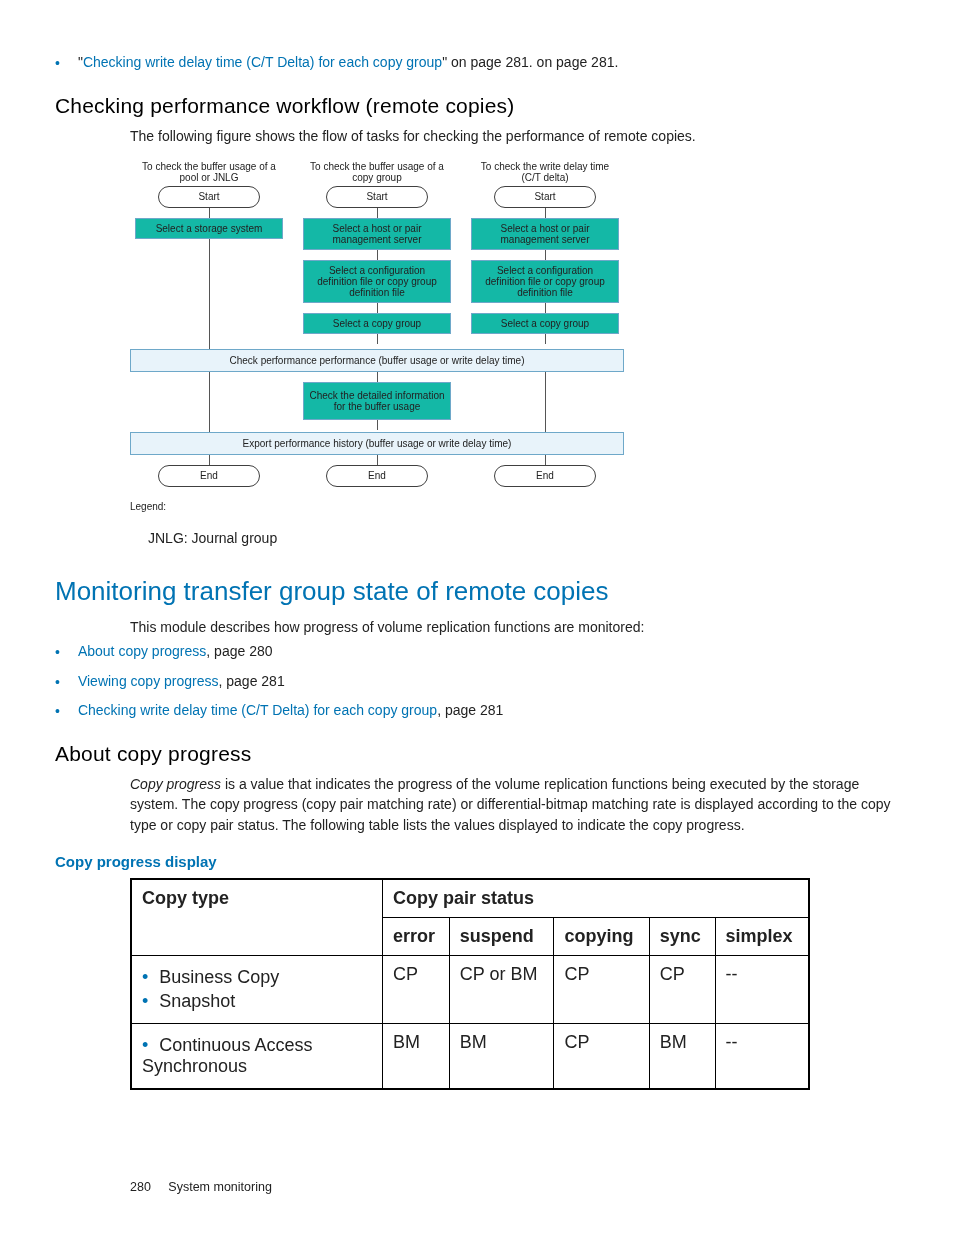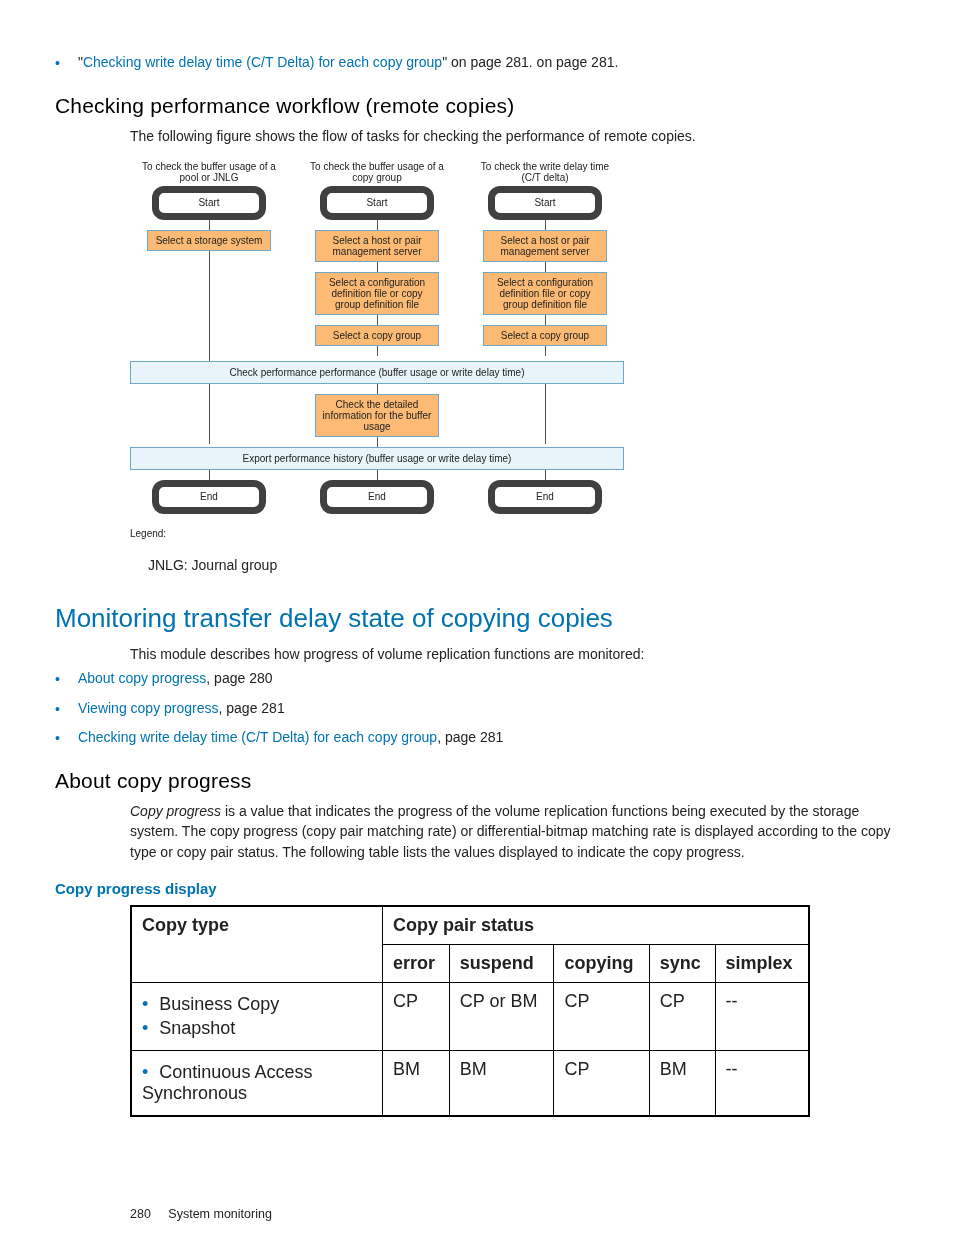--- a/index.html
+++ b/index.html
@@ -44,29 +44,29 @@
   
   .flowchart {
     margin: 12px 0 20px 75px;
     font-size: 10.5px;
     font-family: Arial, sans-serif;
   }
   .flow-cols { display: flex; gap: 10px; }
   .flow-col { width: 158px; display: flex; flex-direction: column; align-items: center; }
   .flow-head { text-align: center; font-size: 10px; height: 28px; display:flex; align-items:center; justify-content:center; padding:0 4px;}
   .terminal {
-    border: 7px solid #404040; border-radius: 12px;
+    border: 1px solid #404040; border-radius: 12px;
     width: 100px; height: 20px;
     display: flex; align-items: center; justify-content: center;
     font-size: 10px; background: #fff;
   }
   .box {
     border: 1px solid #6ea8c9;
-    background: #fdba74;
-    width: 124px; min-height: 20px;
+    background: #14b8a6;
+    width: 148px; min-height: 20px;
     padding: 4px 4px;
     display: flex; align-items: center; justify-content: center;
     text-align: center; font-size: 10px;
     box-sizing: border-box;
   }
   .wide-box {
     border: 1px solid #6ea8c9; background: #e8f3fa;
     width: 494px; padding: 5px 4px;
     text-align: center; font-size: 10px;
     margin: 0;
@@ -181,21 +181,21 @@
     <div class="flow-col">
         <div class="conn"></div>
         <div class="terminal">End</div>
       </div>
   </div>
 
   <div class="legend">Legend:</div>
   <div class="legend-sub">JNLG: Journal group</div>
 </div>
 
-<h1 class="blue-big">Monitoring transfer delay state of copying copies</h1>
+<h1 class="blue-big">Monitoring transfer group state of remote copies</h1>
 <p class="indent">This module describes how progress of volume replication functions are monitored:</p>
 
 <div class="indent bullet-row">
   <span class="bullet-dot">•</span>
   <span><span class="link">About copy progress</span><span>, page 280</span></span>
 </div>
 <div class="indent bullet-row">
   <span class="bullet-dot">•</span>
   <span><span class="link">Viewing copy progress</span><span>, page 281</span></span>
 </div>

